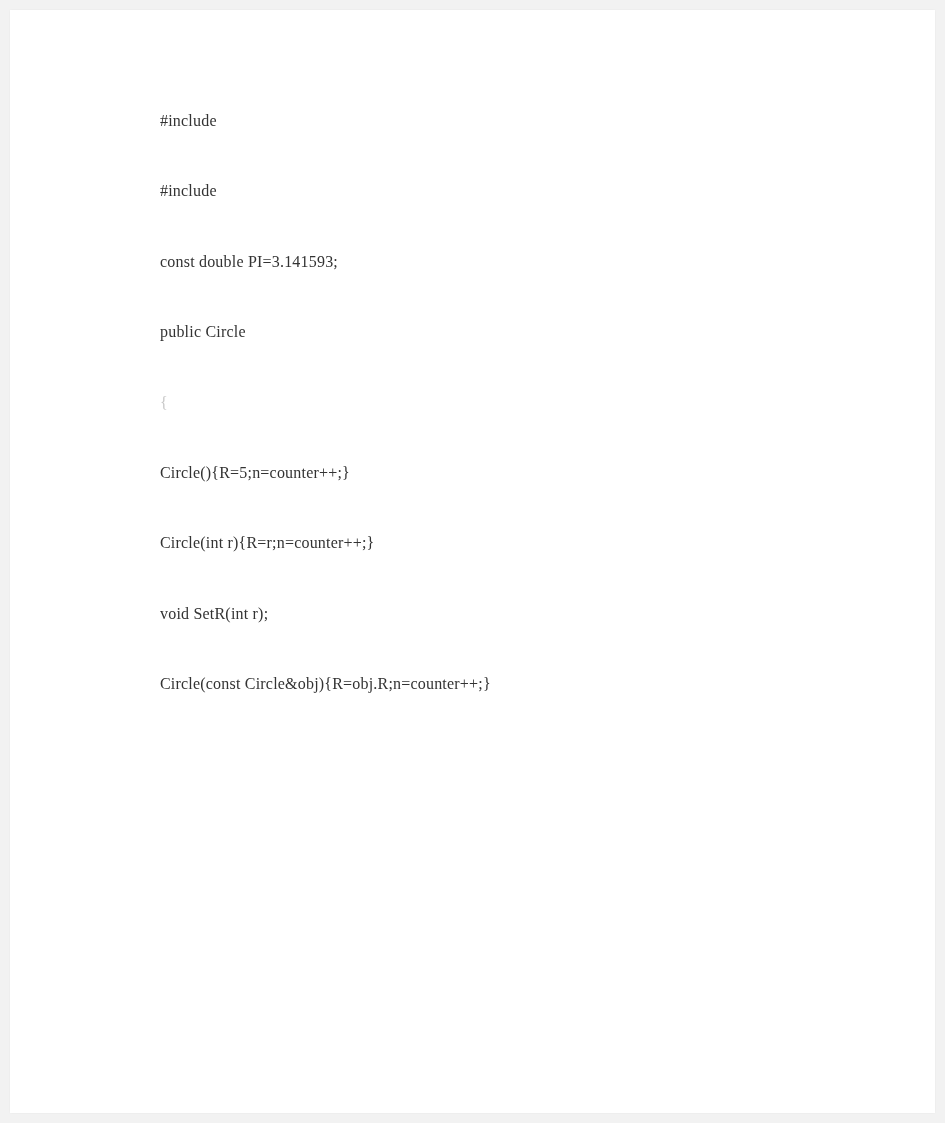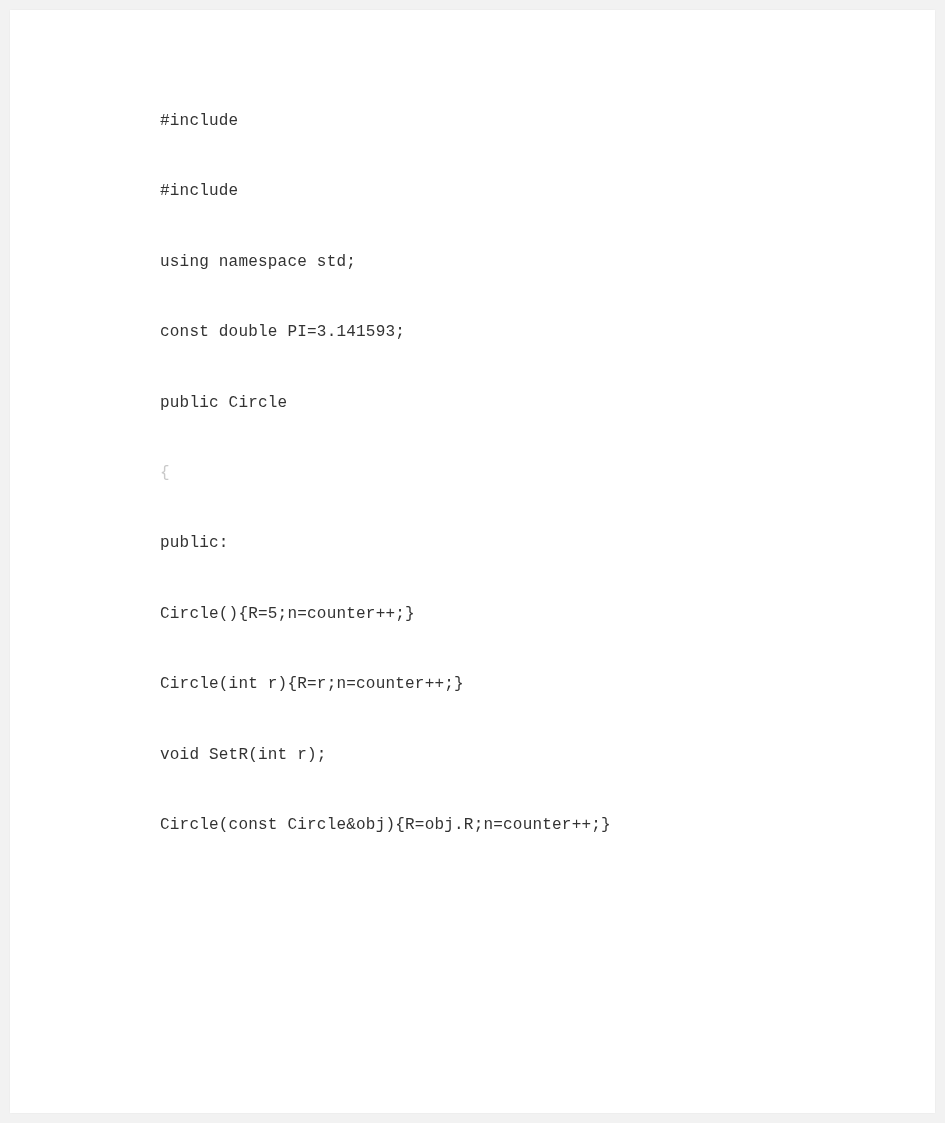--- a/index.html
+++ b/index.html
@@ -21,42 +21,40 @@
   .page {
     background: #ffffff;
     width: 925px;
     height: 1103px;
     margin: 0 auto;
     box-sizing: border-box;
     padding: 100px 20px 80px 150px;
     box-shadow: 0 0 2px rgba(0,0,0,0.05);
   }
   .code-line {
-    font-family: Liberation Mono, monospace;
+    font-family: Liberation Serif, serif;
     font-size: 16px;
     line-height: 1.4;
     color: #333;
     margin: 0 0 48px 0;
     white-space: pre;
     letter-spacing: 0.2px;
   }
   .faded {
     color: #c9c9c9;
   }
 </style>
 </head>
 <body>
 
 <div class="viewport">
   <div class="page">
     <p class="code-line">#include</p>
     <p class="code-line">#include</p>
-    <p class="code-line">using namespace std;</p>
     <p class="code-line">const double PI=3.141593;</p>
     <p class="code-line">public Circle</p>
     <p class="code-line faded">{</p>
-    <p class="code-line">public:</p>
     <p class="code-line">Circle(){R=5;n=counter++;}</p>
     <p class="code-line">Circle(int r){R=r;n=counter++;}</p>
     <p class="code-line">void SetR(int r);</p>
     <p class="code-line">Circle(const Circle&amp;obj){R=obj.R;n=counter++;}</p>
   </div>
 </div>
 
 </body></html>

